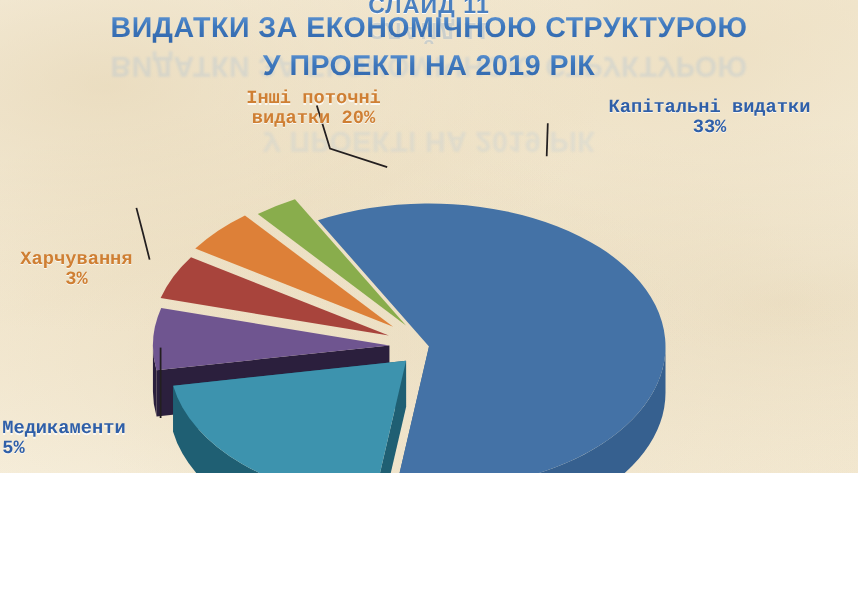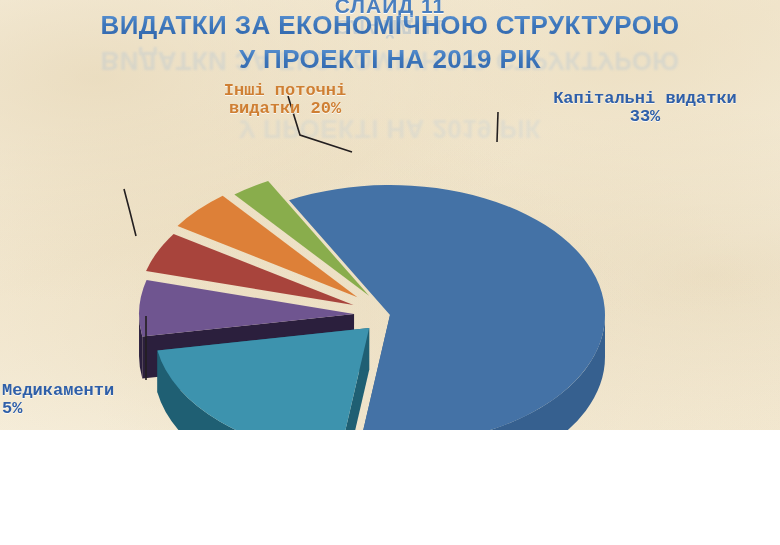--- a/index.html
+++ b/index.html
@@ -197,17 +197,19 @@
       <path d="M 498,112 L 497,142"></path>
       <path d="M 124,189 L 130,212 L 136,236"></path>
       <path d="M 146,316 L 146,380"></path>
     </g>
   </svg>
 
   <div class="callout orange" id="label-inshi">Інші поточні
 видатки 20%</div>
   <div class="callout blue" id="label-kapital">Капітальні  видатки
 33%</div>
+  <div class="callout orange" id="label-harch">Харчування
+3%</div>
   <div class="callout blue" id="label-medic">Медикаменти
 5%</div>
 
 
 </div>
 
 </body></html>

